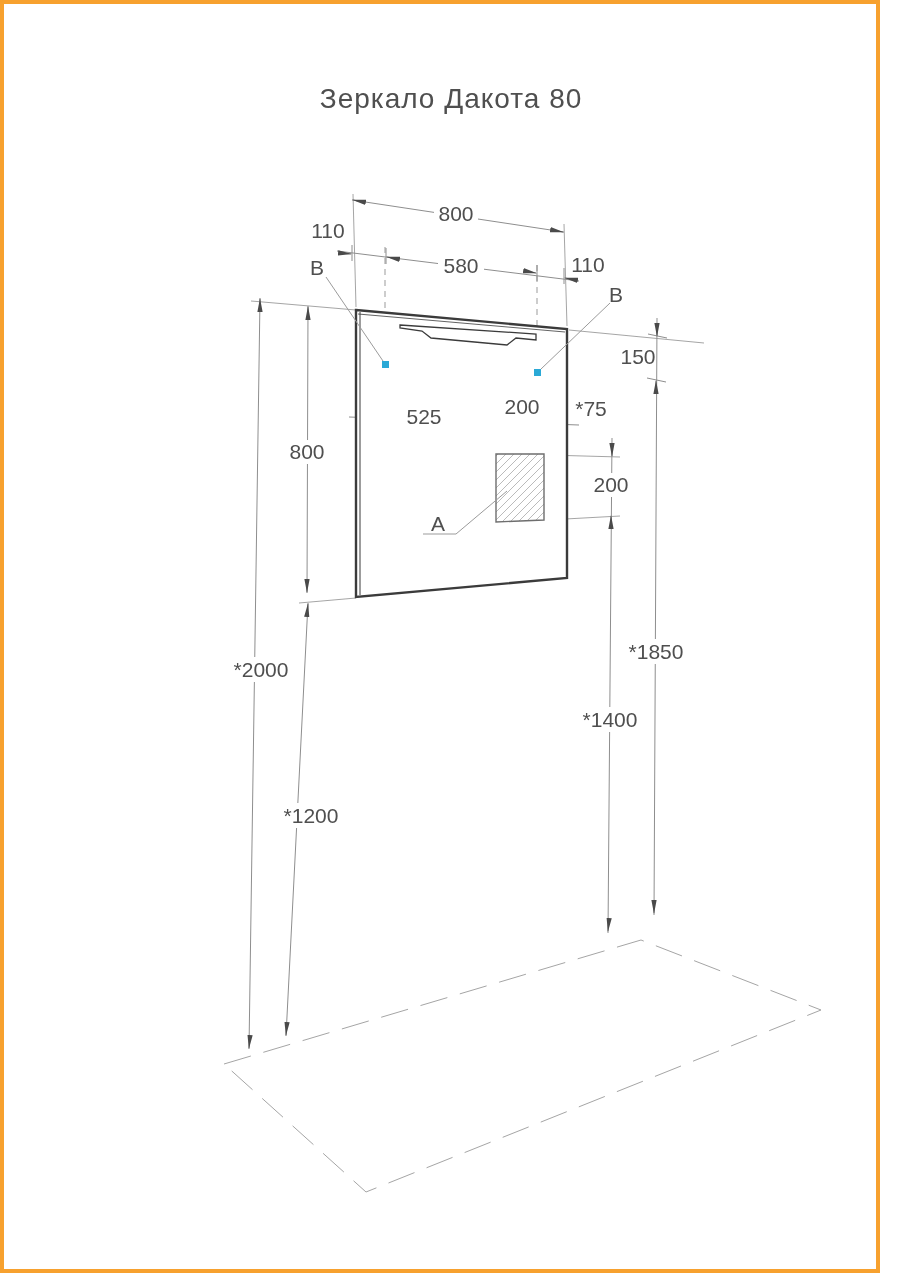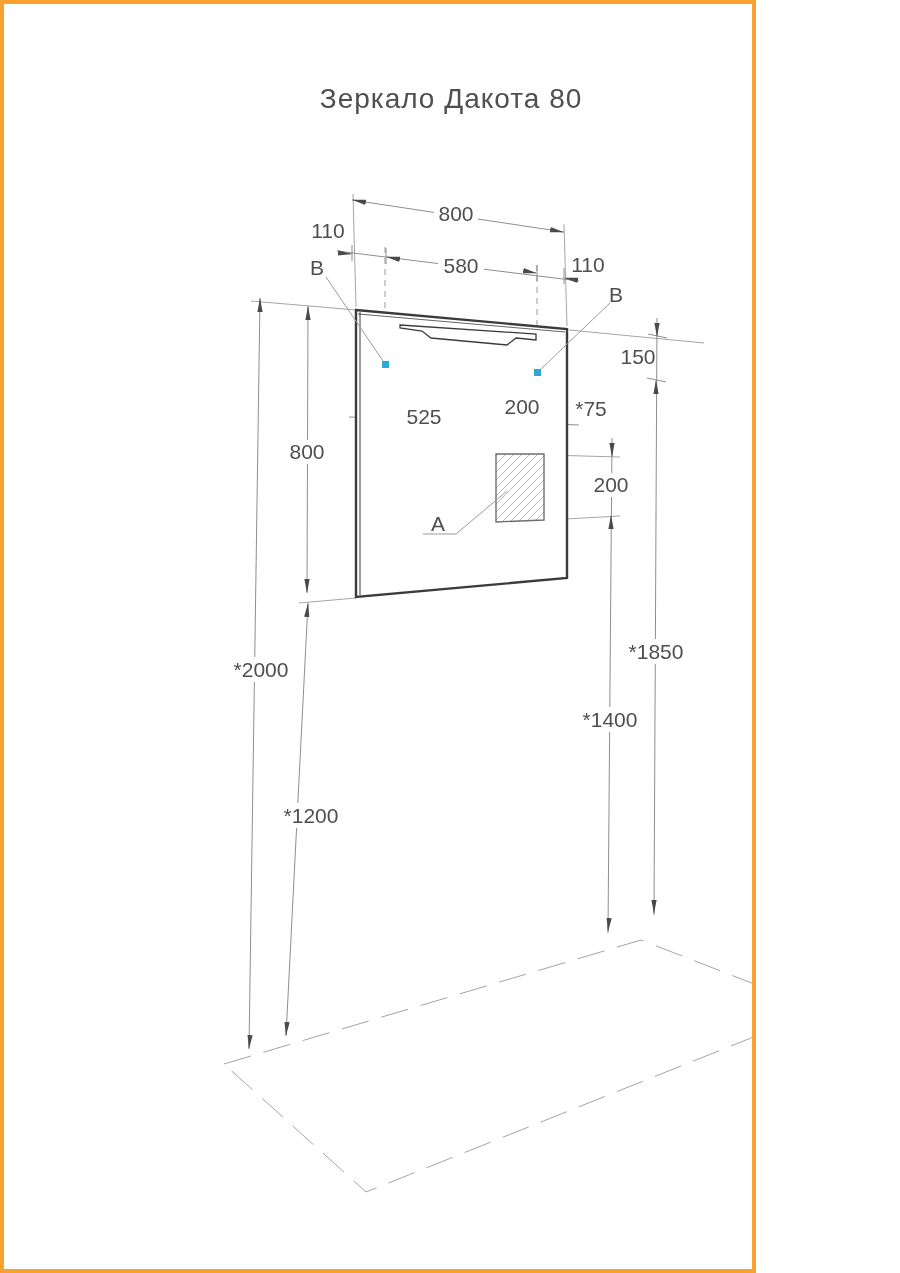--- a/index.html
+++ b/index.html
@@ -1,18 +1,18 @@
 <!DOCTYPE html>
 <html><head>
 <meta charset="utf-8">
 <style>
   html,body{margin:0;padding:0;background:#fff;}
   .page{
     position:relative;
-    width:756px;height:1273px;
+    width:880px;height:1273px;
     box-sizing:border-box;
     border:4px solid #F7A12E;
     background:#fff;
     font-family:"Liberation Sans", sans-serif;
     overflow:hidden;
   }
   svg{position:absolute;left:0;top:0;}
   text{
     font-family:"Liberation Sans", sans-serif;
     font-weight:300;

